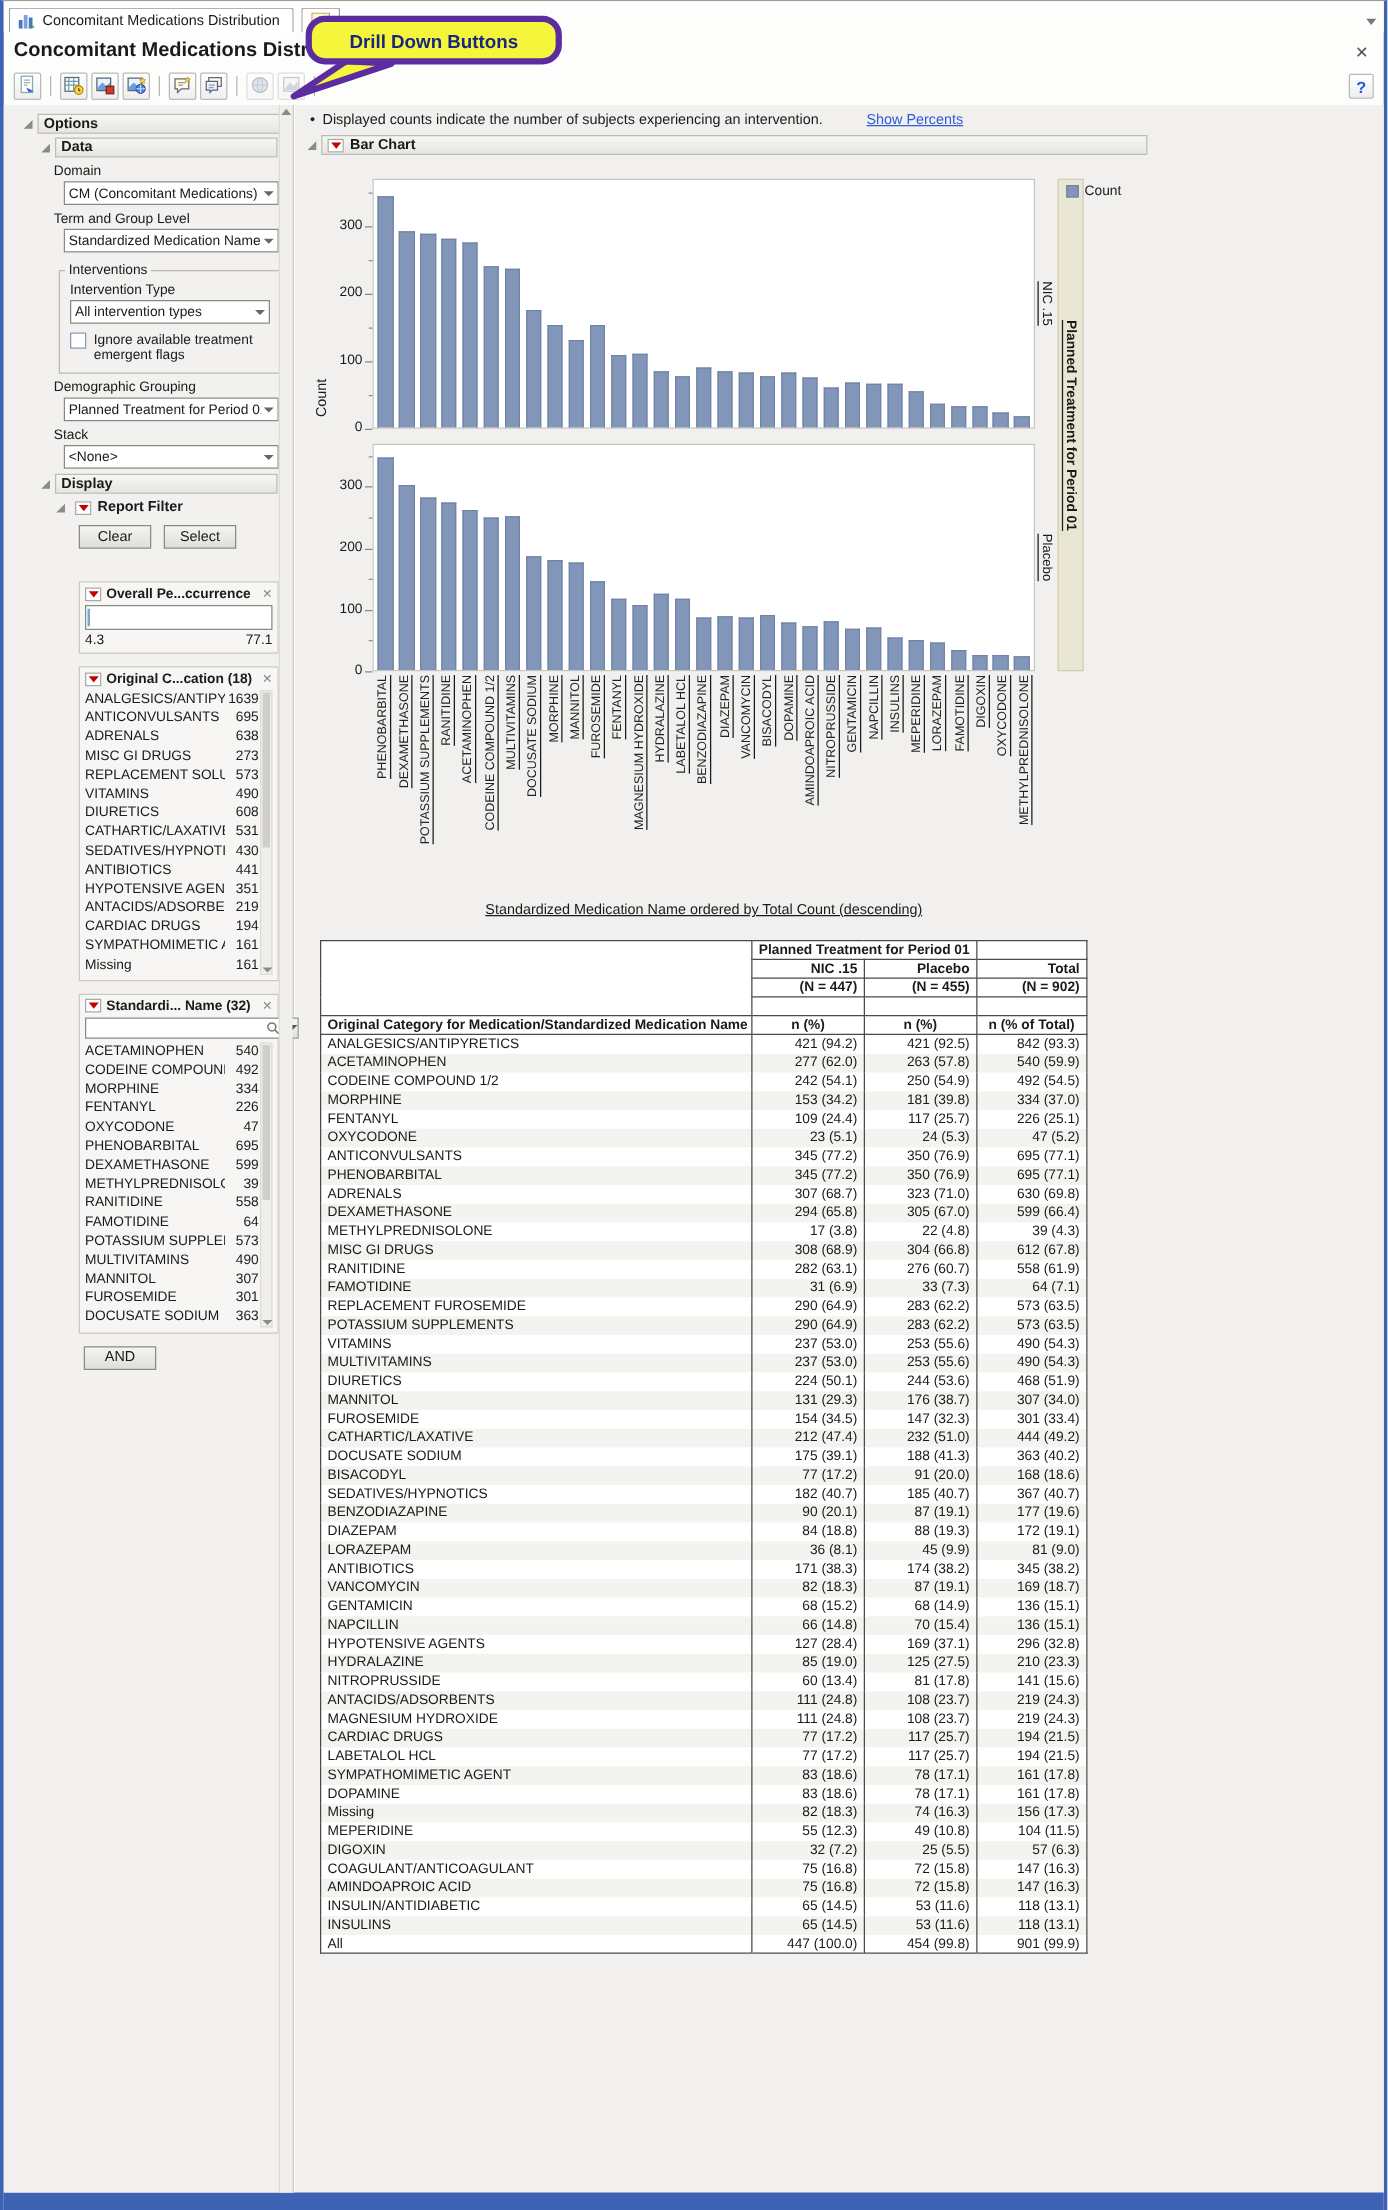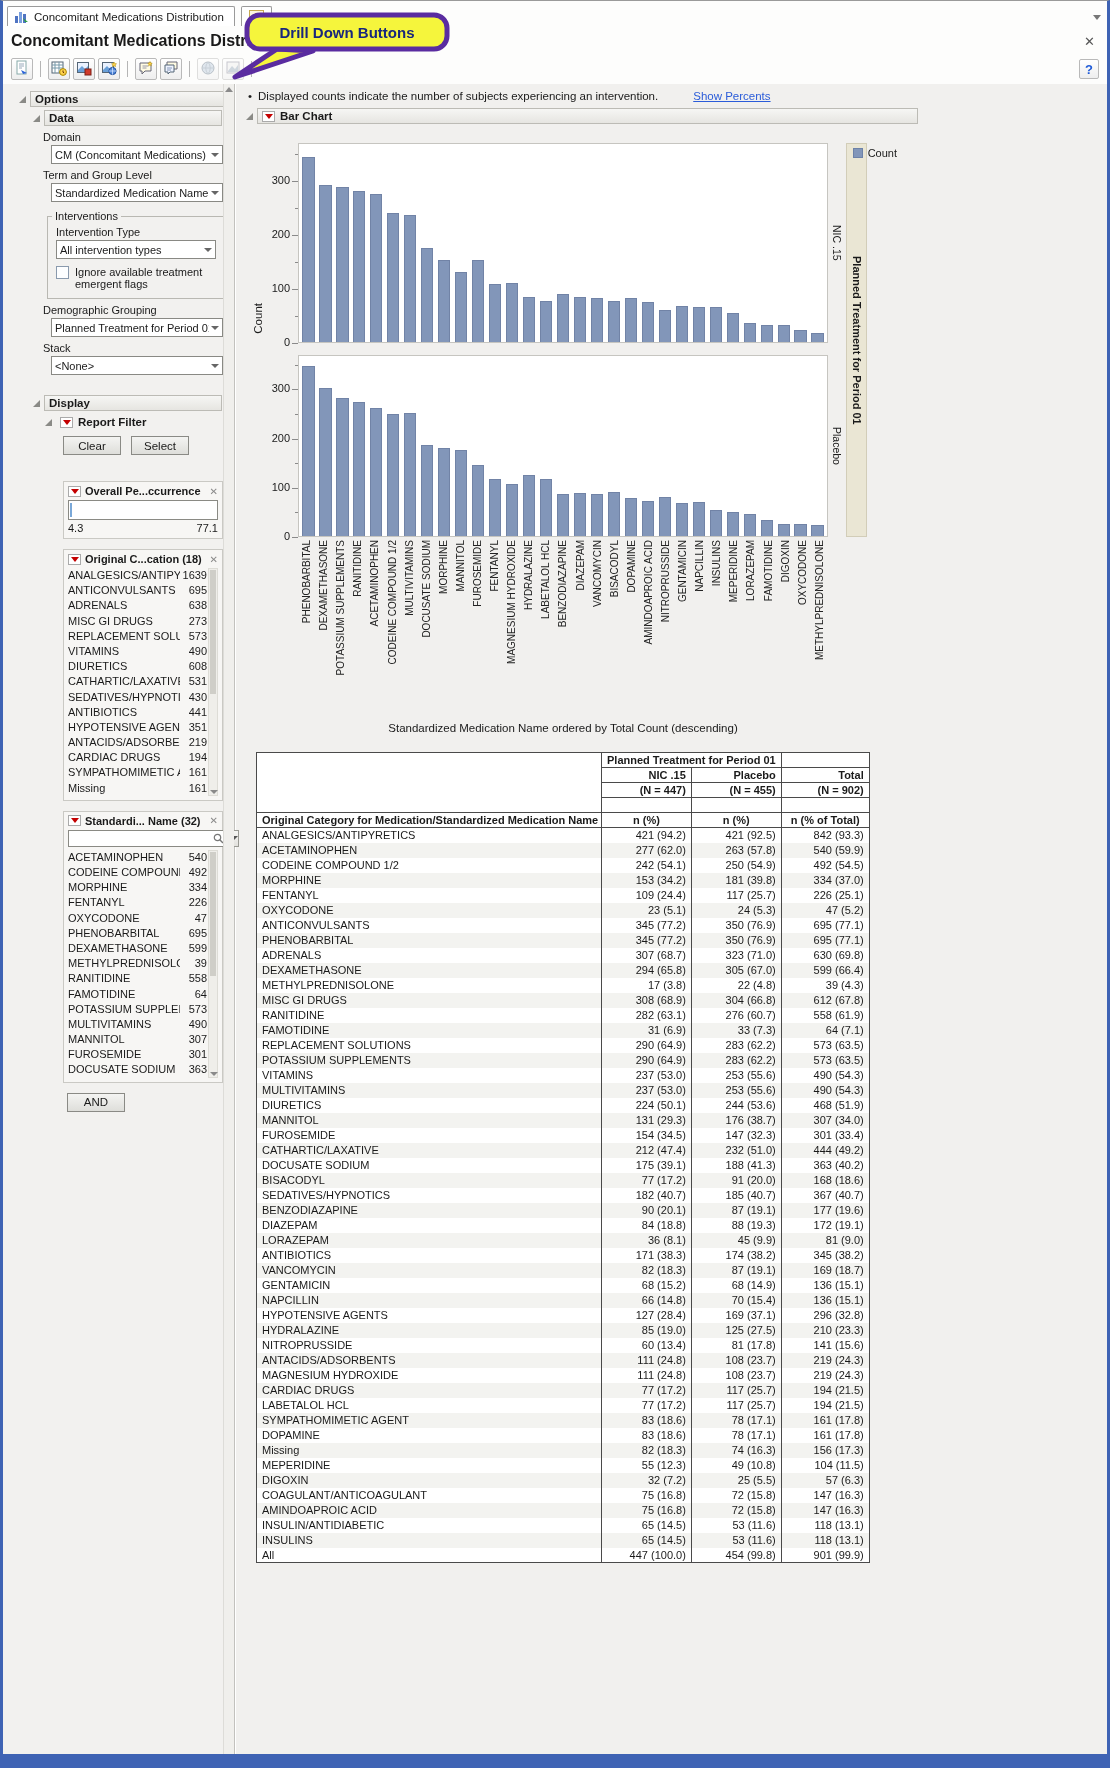--- a/index.html
+++ b/index.html
@@ -70,21 +70,21 @@
   .fthumb { position:absolute; left:1px; right:1px; top:1px; height:55%; background:#cfcec8; }
   .fdown { position:absolute; left:1px; bottom:1px; width:0;height:0; border-left:4px solid transparent;border-right:4px solid transparent;border-top:4px solid #8a8a8a;}
   .searchrow { display:flex; gap:2px; margin-bottom:3px; align-items:center;}
   .searchbox { flex:1; height:17px; border:1px solid #8a8a84; background:#fff; display:flex; align-items:center; padding:0 2px;}
   .searchbox input { flex:1; border:none; outline:none; font:inherit; min-width:0; background:transparent;}
   .ddbtn { width:14px; height:17px; border:1px solid #9a9a94; background:linear-gradient(#f6f6f4,#e2e1dd); display:flex; align-items:center; justify-content:center;}
   
   .noterow { display:flex; gap:6px; align-items:center; padding:2px 0 3px 2px; font-size:11.5px; }
   a.link { color:#2b5cd9; text-decoration:underline;margin-left:29px; }
   
-  .chartwrap { position:relative; padding:16px 0 4px 6px; }
+  .chartwrap { position:relative; padding:16px 0 4px 6px;text-decoration:underline; }
   .legend { position:absolute; top:20px; right:210px; display:flex; gap:5px; align-items:center; }
   .legend .sw { width:10px; height:10px; border:1px solid #6d82a8; }
   .chartrow { display:flex; align-items:flex-start; }
   .axis { width:46px; position:relative; height:394px; flex:none;}
   .axis .tick-lbl { position:absolute; right:8px; width:36px; text-align:right; font-size:11px; }
   .axis .tick-mk { position:absolute; right:0; height:1px; background:#8a8a8a; }
   .ylab { position:absolute; left:0px; top:160px; writing-mode:vertical-rl; transform:rotate(180deg); font-size:11.5px;}
   .panelcol { width:530px; flex:none;}
   .panel { height:200px; background:#fff; border:1px solid #c6c5c0; display:flex; padding:0 1px; }
   .panel.p2 { height:182px; }
@@ -266,21 +266,21 @@
         <span class="val">Planned Treatment for Period 01</span>
         <span class="chev"></span>
       </div>
 
       <div class="sb-label">Stack</div>
       <div class="select">
         <span class="val">&lt;None&gt;</span>
         <span class="chev"></span>
       </div>
 
-      <div class="sec-hd" style="margin-left:26px; margin-top:20px;">
+      <div class="sec-hd" style="margin-left:26px; margin-top:4px;">
         <div class="coltri"></div>
         <div class="hdbar" style="max-width:178px;">
             <span>Display</span>
           </div>
       </div>
 
       <div class="sec-hd" style="margin-left:38px;">
         <div class="coltri"></div>
         <div class="hdbar" style="max-width:166px; background:transparent; border:none;">
           <div class="redtri-btn">
@@ -952,21 +952,21 @@
                 <td class="numcol">276 (60.7)</td>
                 <td class="numcol">558 (61.9)</td>
               </tr>
               <tr>
                 <td class="namecol ind1">FAMOTIDINE</td>
                 <td class="numcol">31 (6.9)</td>
                 <td class="numcol">33 (7.3)</td>
                 <td class="numcol">64 (7.1)</td>
               </tr>
               <tr>
-                <td class="namecol">REPLACEMENT SOLUTIONS</td>
+                <td class="namecol">REPLACEMENT FUROSEMIDE</td>
                 <td class="numcol">290 (64.9)</td>
                 <td class="numcol">283 (62.2)</td>
                 <td class="numcol">573 (63.5)</td>
               </tr>
               <tr>
                 <td class="namecol ind1">POTASSIUM SUPPLEMENTS</td>
                 <td class="numcol">290 (64.9)</td>
                 <td class="numcol">283 (62.2)</td>
                 <td class="numcol">573 (63.5)</td>
               </tr>

